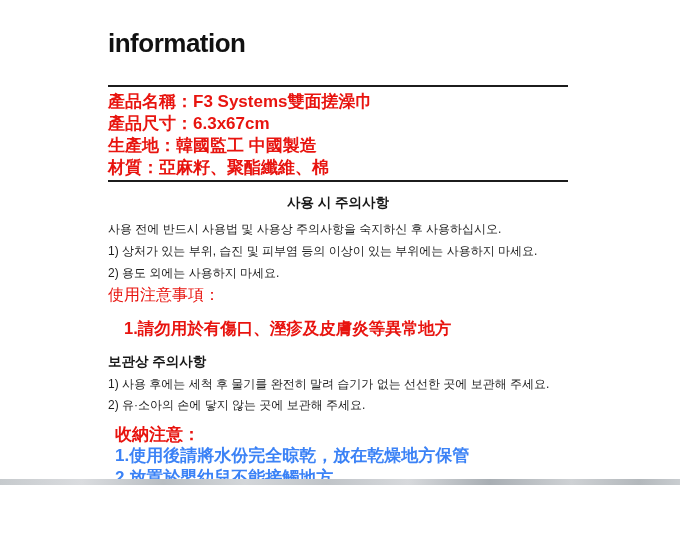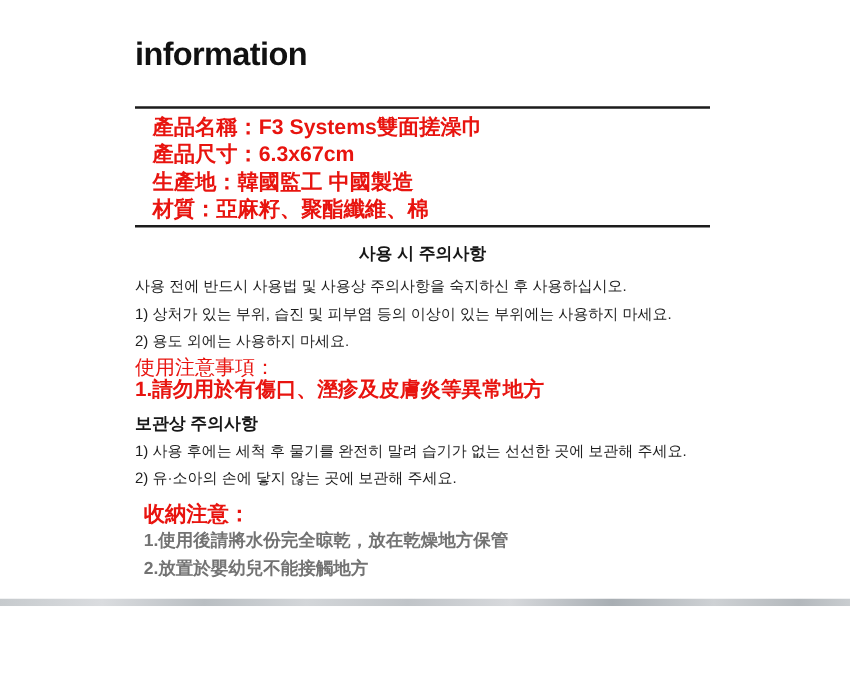--- a/index.html
+++ b/index.html
@@ -31,21 +31,21 @@
   }
   .divider {
     border: none;
     border-top: 2px solid #1c1c1c;
     margin: 0;
     width: 100%;
   }
   .divider-top { margin-top: 25px; }
   .divider-mid { margin-top: 1px; }
 
-  .specs { margin-top: 4px; margin-left: 14px; }
+  .specs { margin-top: 4px; }
   .specs p {
     margin: 0;
     font-size: 17px;
     line-height: 22px;
     font-weight: 700;
     color: #e8140f;
   }
 
   .kr-heading {
     margin: 0;
@@ -66,21 +66,21 @@
 
   .zh-notice-1 { margin-top: 2px; }
   .zh-notice-1 .zh-heading {
     margin: 0;
     font-size: 16px;
     line-height: 17px;
     font-weight: 400;
     color: #e8140f;
   }
   .zh-notice-1 .zh-line {
-    margin: 0;
+    margin: 16px;
     font-size: 16.5px;
     line-height: 19px;
     font-weight: 700;
     color: #e8140f;
   }
 
   .kr-section-2 { margin-top: 9px; }
   .kr-section-2 .kr-heading { line-height: 15px; }
   .kr-section-2 .kr-items { margin-top: 5px; }
   .kr-section-2 .kr-line { line-height: 21px; }
@@ -88,24 +88,24 @@
   .zh-notice-2 { margin-top: 8px; margin-left: 7px; }
   .zh-notice-2 .zh-heading {
     margin: 0;
     font-size: 17px;
     line-height: 21px;
     font-weight: 700;
     color: #e8140f;
   }
   .zh-notice-2 .zh-line {
     margin: 0;
-    font-size: 14px;
+    font-size: 17px;
     line-height: 21.5px;
     font-weight: 700;
-    color: #737373;
+    color: #3b82f6;
   }
 
   .photo-edge-strip {
     position: absolute;
     left: 0;
     bottom: 0;
     width: 680px;
     height: 6px;
     background: linear-gradient(90deg,
       #c6cacd 0%, #dadcdf 12%, #b9bec2 24%, #d3d6d9 36%,

